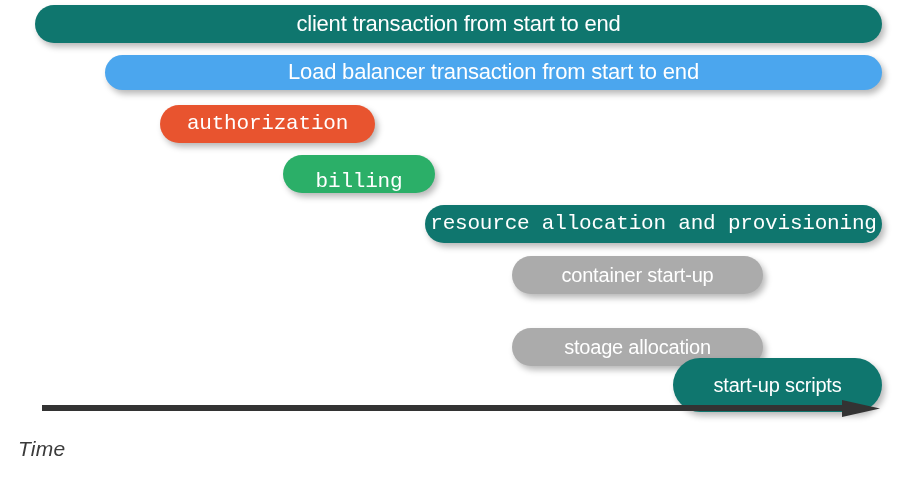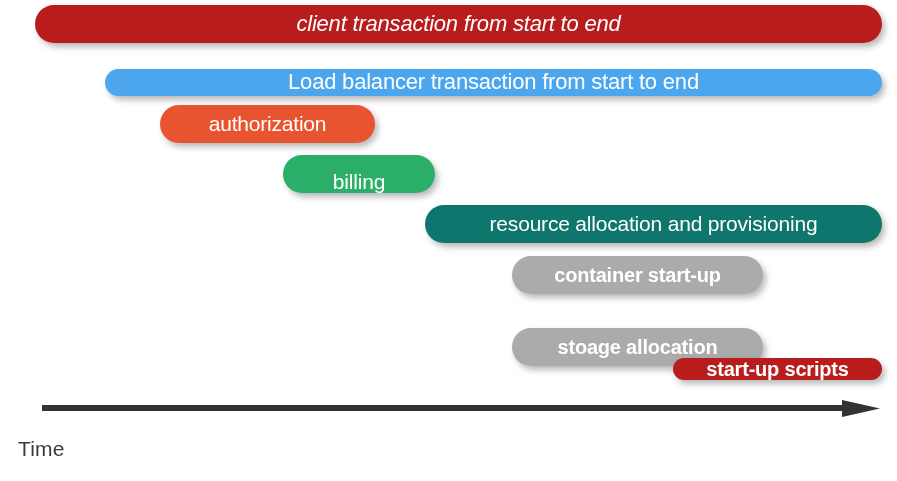--- a/index.html
+++ b/index.html
@@ -30,69 +30,70 @@
     white-space: nowrap;
     box-shadow: 3px 4px 6px rgba(0,0,0,0.28);
     user-select: none;
   }
   .bar .bar-label {
     display: block;
     line-height: 1;
     padding-bottom: 1px;
   }
   .bar-lg { font-size: 22px; }
-  .bar-md { font-size: 21px; }
-  .bar-sm { font-size: 20px; font-weight: bold; }
+  .bar-md { font-size: 21px; font-family: Liberation Mono, monospace; }
+  .bar-sm { font-size: 20px; }
 
   
   #axis {
     position: absolute;
     left: 42px;
     top: 400px;
     width: 840px;
     height: 18px;
     pointer-events: none;
   }
   #time-label {
     position: absolute;
     left: 18px;
     top: 437px;
     font-size: 21px;
     color: #3b3b3b;
     letter-spacing: 0.2px;
+    font-style: italic;
   }
 </style>
 </head>
 <body>
 
 <div id="canvas">
 
   <div id="bars-layer">
-      <div class="bar bar-lg" style="left: 35px; top: 5px; width: 847px; height: 38px; background: #b91c1c; font-style: italic;">
+      <div class="bar bar-lg" style="left: 35px; top: 5px; width: 847px; height: 38px; background: #0f766e;">
         <span class="bar-label">client transaction from start to end</span>
       </div>
-      <div class="bar bar-lg" style="left: 105px; top: 69px; width: 777px; height: 27px; background: rgb(75, 166, 238);">
+      <div class="bar bar-lg" style="left: 105px; top: 55px; width: 777px; height: 35px; background: rgb(75, 166, 238);">
         <span class="bar-label">Load balancer transaction from start to end</span>
       </div>
       <div class="bar bar-md" style="left: 160px; top: 105px; width: 215px; height: 38px; background: rgb(232, 84, 47);">
         <span class="bar-label">authorization</span>
       </div>
       <div class="bar bar-md" style="left: 283px; top: 155px; width: 152px; height: 38px; background: rgb(43, 175, 104); align-items: flex-end;">
         <span class="bar-label">billing</span>
       </div>
       <div class="bar bar-md" style="left: 425px; top: 205px; width: 457px; height: 38px; background: #0f766e;">
         <span class="bar-label">resource allocation and provisioning</span>
       </div>
       <div class="bar bar-sm" style="left: 512px; top: 256px; width: 251px; height: 38px; background: rgb(171, 171, 171);">
         <span class="bar-label">container start-up</span>
       </div>
       <div class="bar bar-sm" style="left: 512px; top: 307px; width: 251px; height: 38px; background: rgb(171, 171, 171); margin-top: 21px;">
         <span class="bar-label">stoage allocation</span>
       </div>
-      <div class="bar bar-sm" style="left: 673px; top: 358px; width: 209px; height: 22px; background: #b91c1c;">
+      <div class="bar bar-sm" style="left: 673px; top: 358px; width: 209px; height: 54px; background: #0f766e;">
         <span class="bar-label">start-up scripts</span>
       </div>
     </div>
 
   <svg id="axis" viewBox="0 0 840 18" width="840" height="18" xmlns="http://www.w3.org/2000/svg">
     <line x1="0" y1="8" x2="805" y2="8" stroke="#333333" stroke-width="6"></line>
     <polygon points="800,0 838,8.5 800,17" fill="#333333"></polygon>
   </svg>
 
   <div id="time-label">Time</div>

